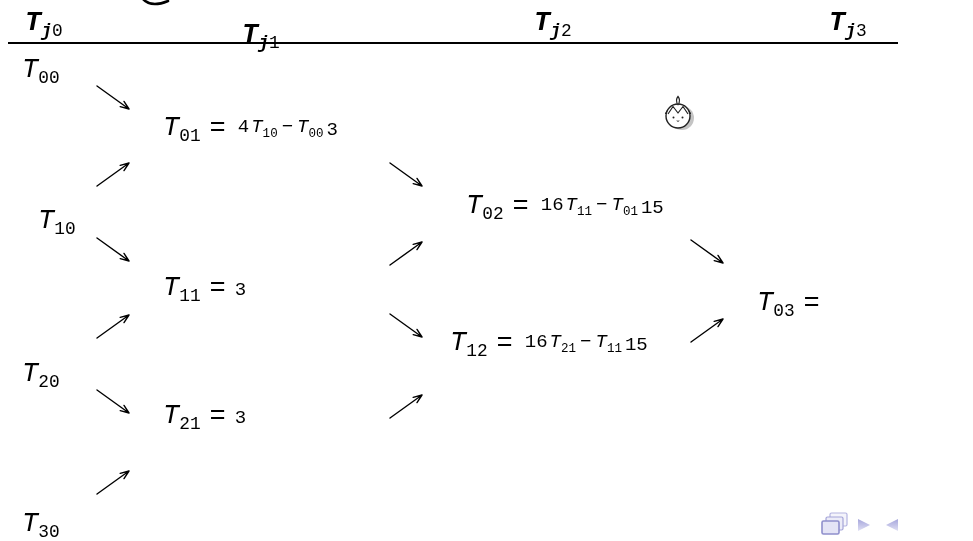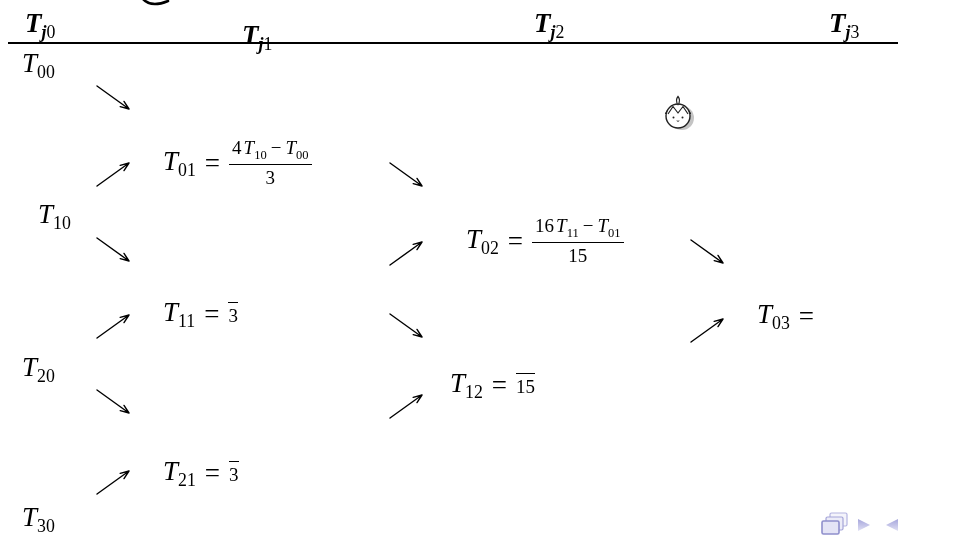--- a/index.html
+++ b/index.html
@@ -1,36 +1,36 @@
 <!DOCTYPE html>
 <html><head>
 <meta charset="utf-8">
 <style>
   html,body{margin:0;padding:0;background:#fff;}
   .slide{
     position:relative;width:898px;height:541px;background:#ffffff;
-    font-family:Liberation Serif, serif;color:#000;
+    font-family:Liberation Mono, monospace;color:#000;
     overflow:hidden;
   }
   .it{font-style:italic;}
   
   .hdr{position:absolute;font-size:27px;font-weight:bold;font-style:italic;line-height:30px;}
   .hdr sub{font-size:66%;}
   .hdr sub .hj{font-style:italic;font-weight:bold;}
   .hdr sub .hd{font-style:normal;font-weight:normal;}
   .toprule{position:absolute;left:8px;width:958px;top:42px;border-top:2px solid #000;height:0;}
   
-  .tnode{position:absolute;font-size:27px;line-height:33px;}
+  .tnode{position:absolute;font-size:27px;line-height:46px;}
   .tnode sub{font-size:66%;font-style:normal;}
   
-  .frml{position:absolute;display:flex;align-items:center;font-size:27px;line-height:1.15;white-space:nowrap;margin-top:24px;}
+  .frml{position:absolute;display:flex;align-items:center;font-size:27px;line-height:1.15;white-space:nowrap;}
   .frml .lhs{display:inline-block;font-style:italic;}
   .frml .lhs sub{font-size:66%;font-style:normal;}
   .frml .eq{margin:0 9px;font-style:normal;}
-  .frac{display:inline-flex;flex-direction:column;align-items:center;font-size:19px;}
+  .frac{display:inline-flex;flex-direction:row;align-items:center;font-size:19px;}
   .frac .num{display:inline-block;white-space:nowrap;padding:0 3px 2px;}
   .frac .num sub{font-size:66%;font-style:normal;}
   .frac .coef{margin-right:2px;}
   .frac .minus{margin:0 4px;}
   .frac .rule{align-self:stretch;height:0;border-top:1.6px solid #000;}
   .frac .den{padding-top:2px;}
   
   .arr{position:absolute;}
   
   .abs{position:absolute;}
@@ -92,21 +92,21 @@
     </span>
   </div>
   <div class="frml" style="left:163px;top:273px">
     <span class="lhs"><span>T</span><sub>11</sub></span>
     <span class="eq">=</span>
     <span class="frac">
       <span class="rule"></span>
       <span class="den">3</span>
     </span>
   </div>
-  <div class="frml" style="left:163px;top:432px">
+  <div class="frml" style="left:163px;top:401px">
     <span class="lhs"><span>T</span><sub>21</sub></span>
     <span class="eq">=</span>
     <span class="frac">
       <span class="rule"></span>
       <span class="den">3</span>
     </span>
   </div>
 
   <svg class="arr" style="left:387px;top:160px" width="40" height="32" viewBox="0 0 40 32">
       <path d="M3,3 L35,26 M26.2,23.6 L35,26 L30,18.4" fill="none" stroke="#000" stroke-width="1.4" stroke-linecap="round" stroke-linejoin="round"></path>
@@ -123,37 +123,38 @@
 
   <div class="frml" style="left:466px;top:191px">
     <span class="lhs"><span>T</span><sub>02</sub></span>
     <span class="eq">=</span>
     <span class="frac">
       <span class="num"><span class="coef">16</span><span class="it">T</span><sub>11</sub><span class="minus">−</span><span class="it">T</span><sub>01</sub></span>
       <span class="rule"></span>
       <span class="den">15</span>
     </span>
   </div>
-  <div class="frml" style="left:450px;top:344px">
+  <div class="frml" style="left:450px;top:328px">
     <span class="lhs"><span>T</span><sub>12</sub></span>
     <span class="eq">=</span>
     <span class="frac">
+      <span class="num"><span class="coef">16</span><span class="it">T</span><sub>21</sub><span class="minus">−</span><span class="it">T</span><sub>11</sub></span>
       <span class="rule"></span>
       <span class="den">15</span>
     </span>
   </div>
 
   <svg class="arr" style="left:688px;top:237px" width="40" height="32" viewBox="0 0 40 32">
       <path d="M3,3 L35,26 M26.2,23.6 L35,26 L30,18.4" fill="none" stroke="#000" stroke-width="1.4" stroke-linecap="round" stroke-linejoin="round"></path>
     </svg>
   <svg class="arr" style="left:688px;top:313px" width="40" height="32" viewBox="0 0 40 32">
       <path d="M3,29 L35,6 M30,13.6 L35,6 L26.2,8.4" fill="none" stroke="#000" stroke-width="1.4" stroke-linecap="round" stroke-linejoin="round"></path>
     </svg>
 
-  <div class="frml" style="left:757px;top:275px">
+  <div class="frml" style="left:757px;top:288px">
     <span class="lhs"><span>T</span><sub>03</sub></span>
     <span class="eq">=</span>
   </div>
 
   <svg class="abs" style="left:663px;top:95px" width="34" height="38" viewBox="0 0 34 38">
     <circle cx="19" cy="23" r="12" fill="#c4c4c4"></circle>
     <circle cx="15" cy="21" r="12" fill="#ffffff" stroke="#222" stroke-width="1.4"></circle>
     <path d="M15,10 Q12,5 15,1.5 Q18,5 15,10" fill="#ffffff" stroke="#222" stroke-width="1.2"></path>
     <path d="M5,19 L10,11.5 L15,18 L20,11.5 L25,19" fill="none" stroke="#222" stroke-width="1.2" stroke-linejoin="round"></path>
     <path d="M4,16 L2.5,18.5 M26,16 L27.5,18.5" stroke="#222" stroke-width="1.1" stroke-linecap="round"></path>

